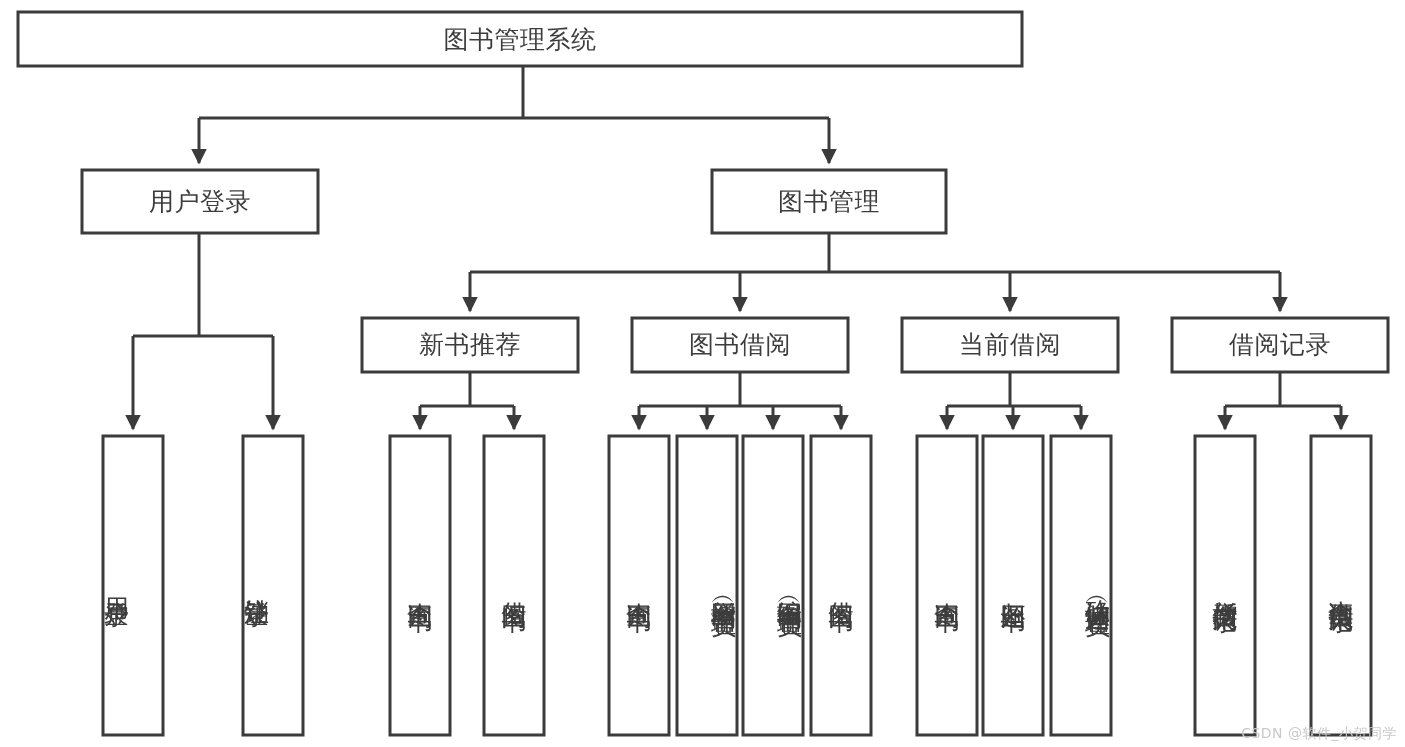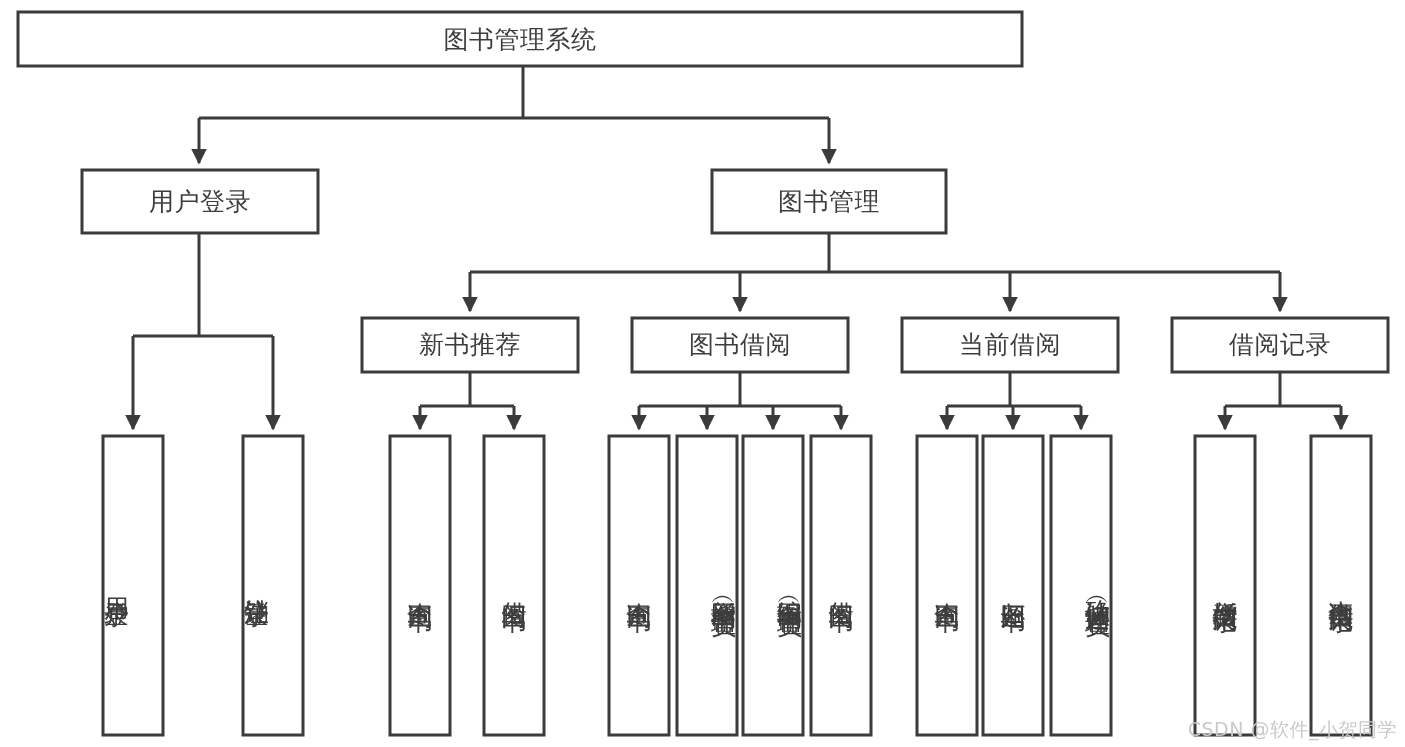--- a/index.html
+++ b/index.html
@@ -74,21 +74,21 @@
     pointer-events: none;
     display: flex;
     align-items: center;
     justify-content: center;
   }
   .watermark {
     position: absolute;
     right: 8px;
     bottom: 4px;
     font-family: "DejaVu Sans", "Liberation Sans", sans-serif;
-    font-size: 19px;
+    font-size: 14px;
     color: #c9c9c9;
     letter-spacing: 0.5px;
     white-space: nowrap;
     user-select: none;
   }
 </style>
 </head>
 <body>
 
 <div id="diagram-root">

